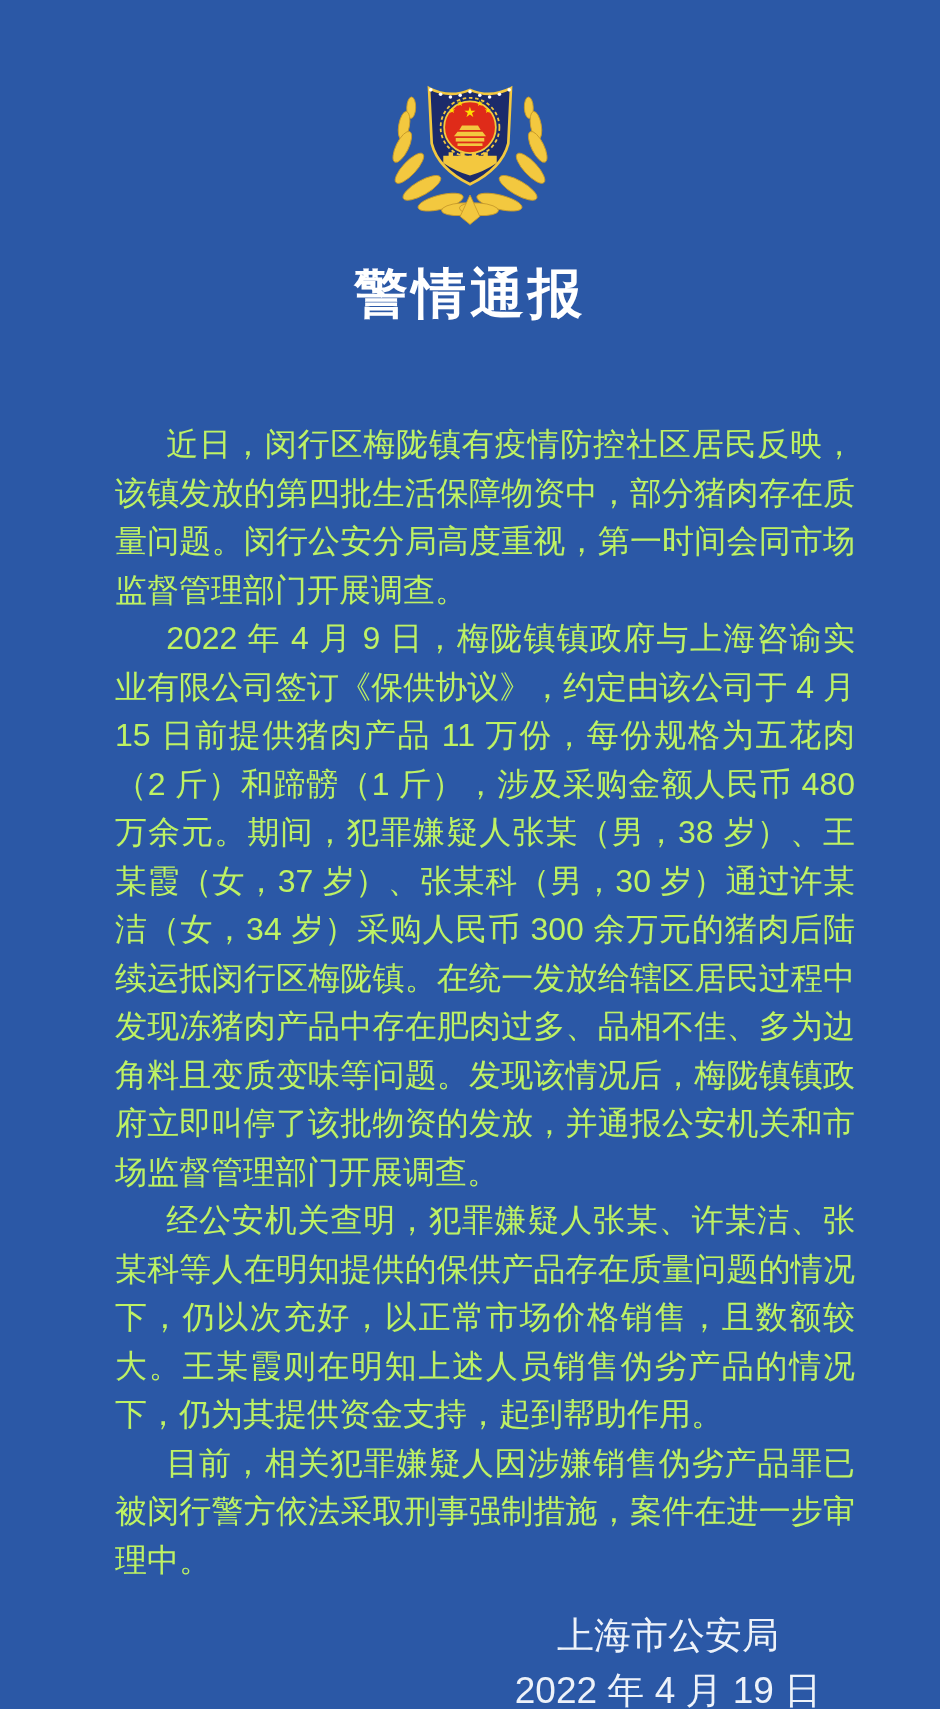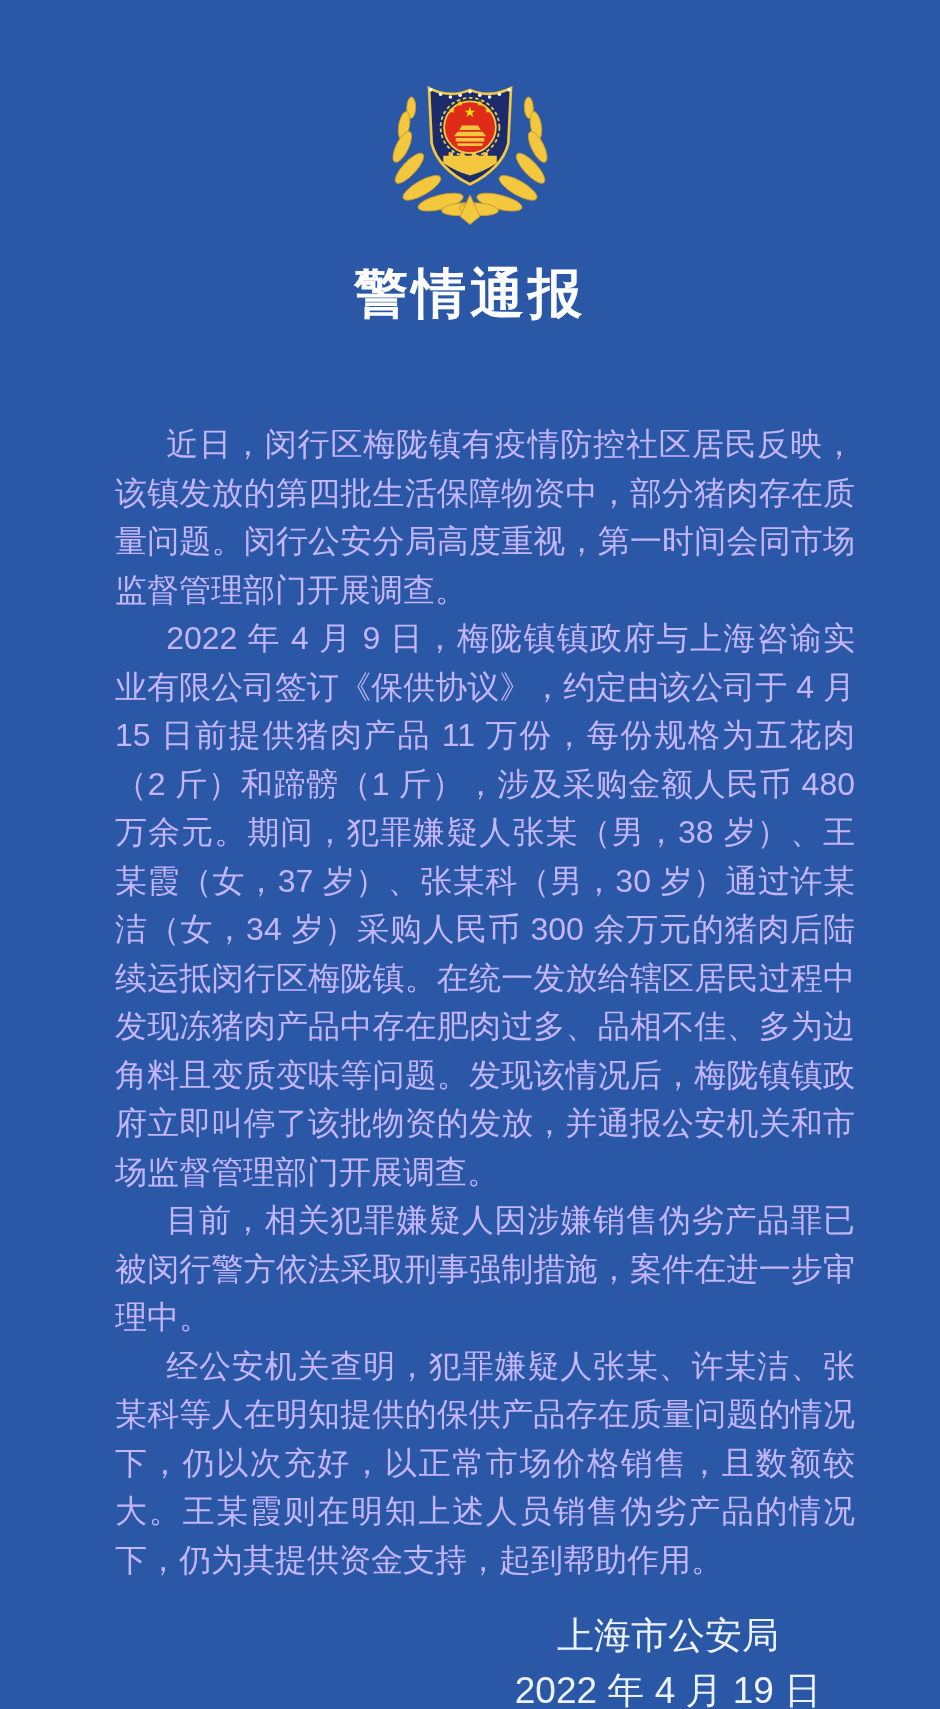--- a/index.html
+++ b/index.html
@@ -25,21 +25,21 @@
     color:#FFFFFF;
     font-size:54px;
     font-weight:bold;
     letter-spacing:4px;
     line-height:62px;
   }
   .body-text{
     position:absolute;
     top:420px;left:115px;
     width:740px;
-    color:#c4b5fd;
+    color:#bef264;
     font-size:32px;
     line-height:48.5px;
     text-align:justify;
   }
   .body-text p{
     margin:0;
     text-indent:1.6em;
   }
   .footer{
     position:absolute;
@@ -116,22 +116,22 @@
 
       <path fill="#F3C83F" d="M80,106 h6 v-4 h5 v4 h8 v-4 h5 v4 h8 v-4 h5 v4 h8 v-4 h5 v4 h10 v8 q-15,10 -30,14 q-15,-4 -30,-14 Z"></path>
     </svg>
   </div>
 
   <h1 class="title">警情通报</h1>
 
   <div class="body-text">
     <p>近日，闵行区梅陇镇有疫情防控社区居民反映，该镇发放的第四批生活保障物资中，部分猪肉存在质量问题。闵行公安分局高度重视，第一时间会同市场监督管理部门开展调查。</p>
     <p>2022 年 4 月 9 日，梅陇镇镇政府与上海咨谕实业有限公司签订《保供协议》，约定由该公司于 4 月 15 日前提供猪肉产品 11 万份，每份规格为五花肉（2 斤）和蹄髈（1 斤），涉及采购金额人民币 480 万余元。期间，犯罪嫌疑人张某（男，38 岁）、王某霞（女，37 岁）、张某科（男，30 岁）通过许某洁（女，34 岁）采购人民币 300 余万元的猪肉后陆续运抵闵行区梅陇镇。在统一发放给辖区居民过程中发现冻猪肉产品中存在肥肉过多、品相不佳、多为边角料且变质变味等问题。发现该情况后，梅陇镇镇政府立即叫停了该批物资的发放，并通报公安机关和市场监督管理部门开展调查。</p>
+    <p>经公安机关查明，犯罪嫌疑人张某、许某洁、张某科等人在明知提供的保供产品存在质量问题的情况下，仍以次充好，以正常市场价格销售，且数额较大。王某霞则在明知上述人员销售伪劣产品的情况下，仍为其提供资金支持，起到帮助作用。</p>
     <p>目前，相关犯罪嫌疑人因涉嫌销售伪劣产品罪已被闵行警方依法采取刑事强制措施，案件在进一步审理中。</p>
-    <p>经公安机关查明，犯罪嫌疑人张某、许某洁、张某科等人在明知提供的保供产品存在质量问题的情况下，仍以次充好，以正常市场价格销售，且数额较大。王某霞则在明知上述人员销售伪劣产品的情况下，仍为其提供资金支持，起到帮助作用。</p>
   </div>
 
   <div class="footer">
     <p class="sig">上海市公安局</p>
     <p class="date">2022 年 4 月 19 日</p>
   </div>
 
 </div>
 
 </body></html>

